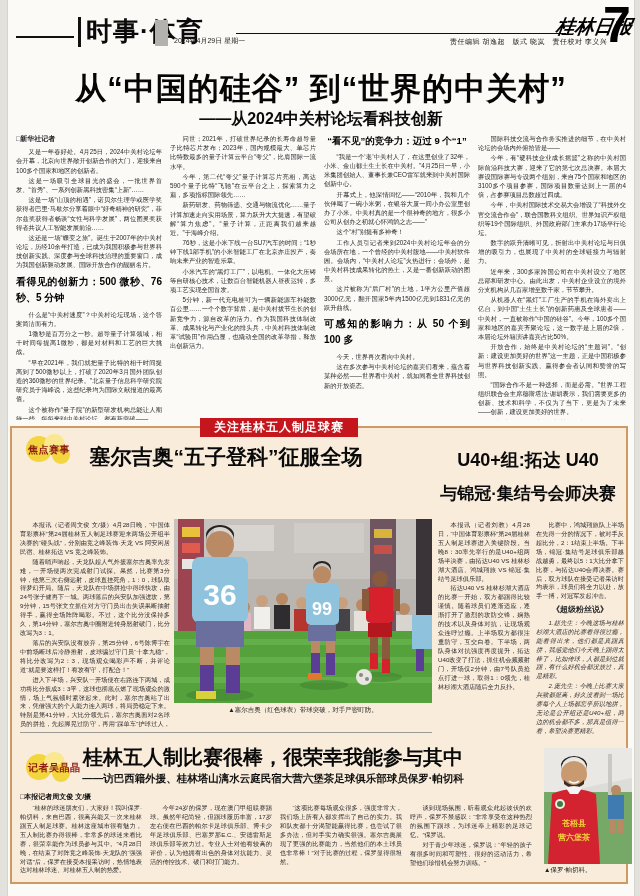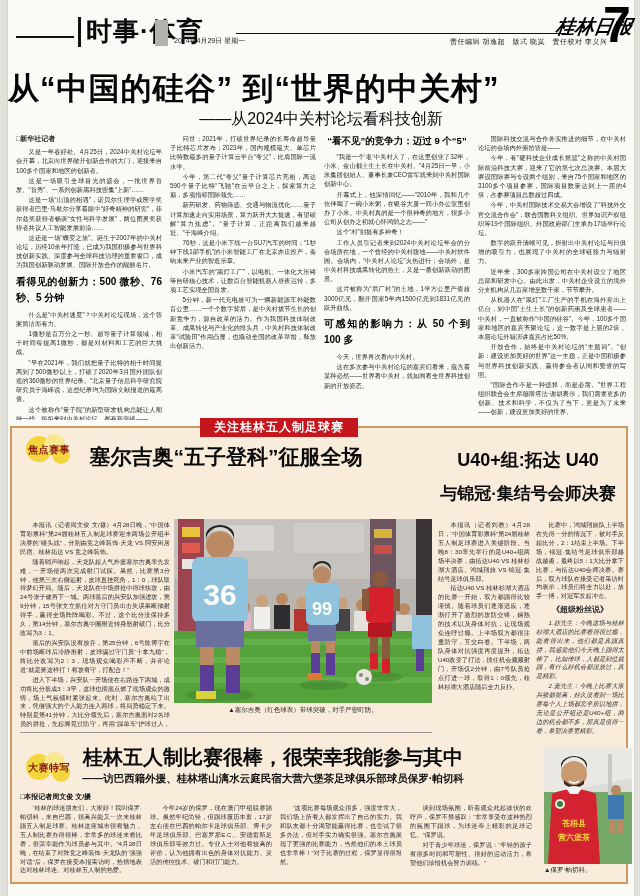--- a/index.html
+++ b/index.html
@@ -15,22 +15,22 @@
   .hd-rule-l{left:8px;top:36px;width:58px;height:2px;background:#111;}
   .hd-bar{left:70px;top:17px;width:3px;height:30px;background:#111;}
   .hd-section{left:78px;top:14px;font-size:26px;font-weight:900;color:#0a0a0a;letter-spacing:1px;}
   .hd-block{left:147px;top:20px;width:13px;height:26px;background:#b3b2ae;}
   .hd-date{left:166px;top:36px;font-size:7px;color:#222;}
   .hd-rule-r{left:228px;top:33px;width:330px;height:1px;background:#111;}
   .hd-credits{left:442px;top:37px;font-size:7px;color:#222;letter-spacing:0.5px;}
   .hd-logo{left:548px;top:14px;font-size:19px;font-weight:900;font-style:italic;transform:skewX(-8deg);color:#000;}
   .hd-pageno{left:595px;top:-4px;font-size:50px;font-weight:900;color:#000;}
   
-  .lead-hl{left:0;top:68px;width:626px;text-align:left;font-size:31px;font-weight:900;color:#050505;letter-spacing:1px;}
-  .lead-deck{left:0;top:109px;width:626px;text-align:center;font-size:16px;font-weight:400;color:#0a0a0a;}
+  .lead-hl{left:0;top:68px;width:626px;text-align:center;font-size:31px;font-weight:900;color:#050505;letter-spacing:1px;}
+  .lead-deck{left:0;top:109px;width:626px;text-align:center;font-size:16px;font-weight:700;color:#0a0a0a;}
   .ncol{overflow:hidden;font-size:6.3px;line-height:1.46;color:#28282a;text-align:justify;}
   .ncol p{margin:0 0 1px 0;text-indent:2em;}
   .byline{font-size:7px;font-weight:bold;text-indent:0 !important;margin-bottom:3px !important;}
   .subhead-block{font-size:10px;font-weight:900;line-height:1.6;margin:4px 0;color:#000;}
   .subhead-center{font-size:9.5px;font-weight:900;text-align:center;margin:0 0 4px 0;color:#000;}
   .c1{left:8px;top:134px;width:146px;height:286px;}
   .c2{left:162px;top:134px;width:146px;height:286px;}
   .c3{left:316px;top:134px;width:146px;height:286px;}
   .c4{left:470px;top:134px;width:148px;height:286px;}
   
@@ -96,21 +96,21 @@
         <p>问世；2021年，打破世界纪录的长寿命超导量子比特芯片发布；2023年，国内规模最大、单芯片比特数最多的量子计算云平台“夸父”，比肩国际一流水平。</p>
         <p>今年，第二代“夸父”量子计算芯片亮相，高达590个量子比特“飞驰”在云平台之上，探索算力之巅，多项指标国际领先……</p>
         <p>新药研发、药物筛选、交通与物流优化……量子计算加速走向实用场景，算力跃升大大提速，有望破解“算力焦虑”。“量子计算，正距离我们越来越近。”于海峰介绍。</p>
         <p>76秒，这是小米下线一台SU7汽车的时间；“1秒钟下线1部手机”的小米智能工厂在北京亦庄投产，奏响未来产业的智造乐章。</p>
         <p>小米汽车的“黑灯工厂”，以电机、一体化大压铸等自研核心技术，让数百台智能机器人昼夜运转，多项工艺实现全国首发。</p>
         <p>5分钟，新一代充电桩可为一辆新能源车补能数百公里……一个个数字背后，是中关村拔节生长的创新竞争力，源自改革的活力。作为我国科技体制改革、成果转化与产业化的排头兵，中关村科技体制改革“试验田”作用凸显，也撬动全国的改革举措，释放出创新活力。</p>
       </div>
   </div>
 
   <div class="abs ncol c3">
-    <div class="subhead-center">“看不见”的竞争力：迈过 9 个“5”</div>
+    <div class="subhead-center">“看不见”的竞争力：迈过 9 个“1”</div>
     <div>
         <p>“我是一个‘老’中关村人了，在这里创业了32年，小米、金山都土生土长在中关村。”4月25日一早，小米集团创始人、董事长兼CEO雷军就来到中关村国际创新中心。</p>
         <p>开幕式上，他深情回忆——“2010年，我和几个伙伴喝了一碗小米粥，在银谷大厦一间小办公室里创办了小米。中关村真的是一个很神奇的地方，很多小公司从创办之初就心怀鸿鹄之志——”</p>
         <p>这个“村”别提有多神奇！</p>
         <p>工作人员引记者来到2024中关村论坛年会的分会场所在地，一个曾经的中关村腹地——中关村软件园。会场内，“中关村人论坛”火热进行；会场外，是中关村科技成果转化的热土，又是一番创新跃动的图景。</p>
         <p>这片被称为“后厂村”的土地，1平方公里产值超3000亿元，翻开国家5年内1500亿元到1831亿元的跃升曲线。</p>
       </div>
     <div class="subhead-block">可感知的影响力：从 50 个到 100 多</div>
     <div>
         <p>今天，世界再次看向中关村。</p>
@@ -265,21 +265,21 @@
         <p>2.庞先生：今晚上比赛大家兴致都挺高，好久没看到一场比赛每个人上场都忘乎所以地拼，无论是公开组还是U40+组，两边的机会都不多，那真是值得一看，希望决赛更精彩。</p>
       </div>
   </div>
 
   <div class="abs sep"></div>
 
   <div class="abs badge" style="left:18px;top:752px;">
     <i class="cir1"></i>
     <i class="cir2"></i>
     <i class="cir3"></i>
-    <span>大赛特写</span>
+    <span>记者吴晶晶</span>
   </div>
 
   <div class="abs int-hl">桂林五人制比赛很棒，很荣幸我能参与其中</div>
   <div class="abs int-deck">——访巴西籍外援、桂林塔山漓水云庭民宿大营六堡茶足球俱乐部球员保罗·帕切科</div>
   <div class="abs int-byline">□本报记者周文俊 文/摄</div>
 
   <div class="abs scol ic" style="left:12px;width:122px;">
     <div>
         <p>“桂林的球迷朋友们，大家好！我叫保罗·帕切科，来自巴西，很高兴能又一次来桂林踢五人制足球赛。桂林这座城市很有魅力，五人制比赛办得很棒，非常多的球迷来看比赛，很荣幸能作为球员参与其中。”4月28日晚，在结束了对阵竞之峰装饰·天龙队的“强强对话”后，保罗在接受本报采访时，热情地表达对桂林球迷、对桂林五人制的热爱。</p>
       </div>

